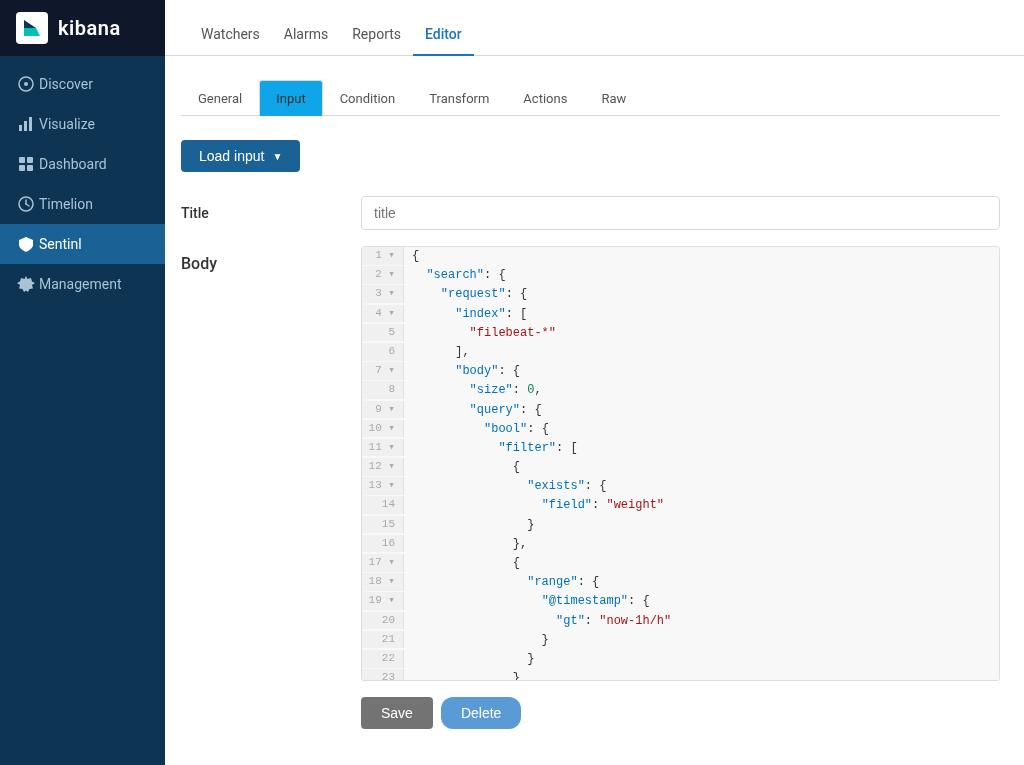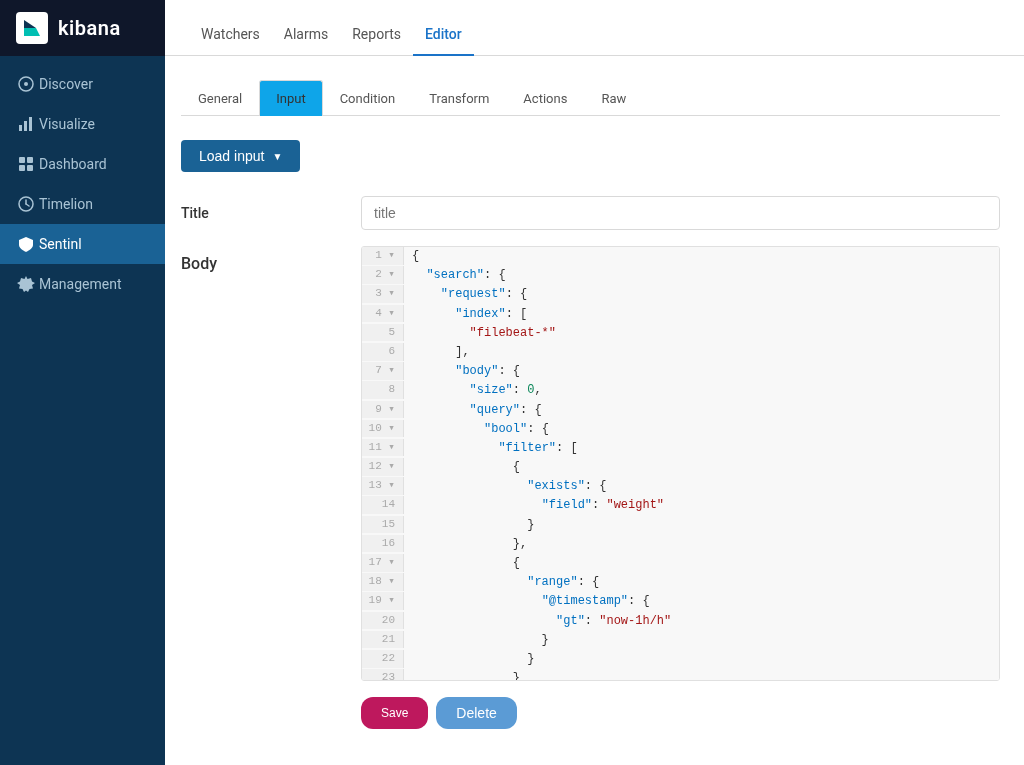--- a/index.html
+++ b/index.html
@@ -214,26 +214,26 @@
     .c-number { color: #098658; }
 
     
     .bottom-buttons {
       display: flex;
       gap: 8px;
       margin-top: 16px;
       padding-left: 180px;
     }
     .btn-save {
-      background: #be185d;
+      background: #737373;
       color: #fff;
       border: none;
       padding: 8px 20px;
-      border-radius: 12px;
-      font-size: 12px;
+      border-radius: 4px;
+      font-size: 14px;
       cursor: pointer;
     }
     .btn-delete {
       background: #5b9bd5;
       color: #fff;
       border: none;
       padding: 8px 20px;
       border-radius: 12px;
       font-size: 14px;
       cursor: pointer;

